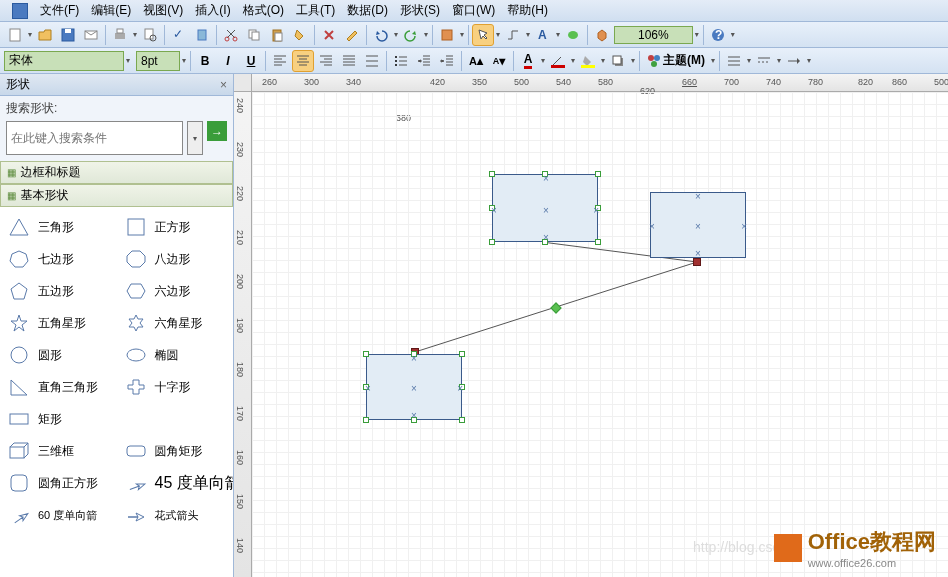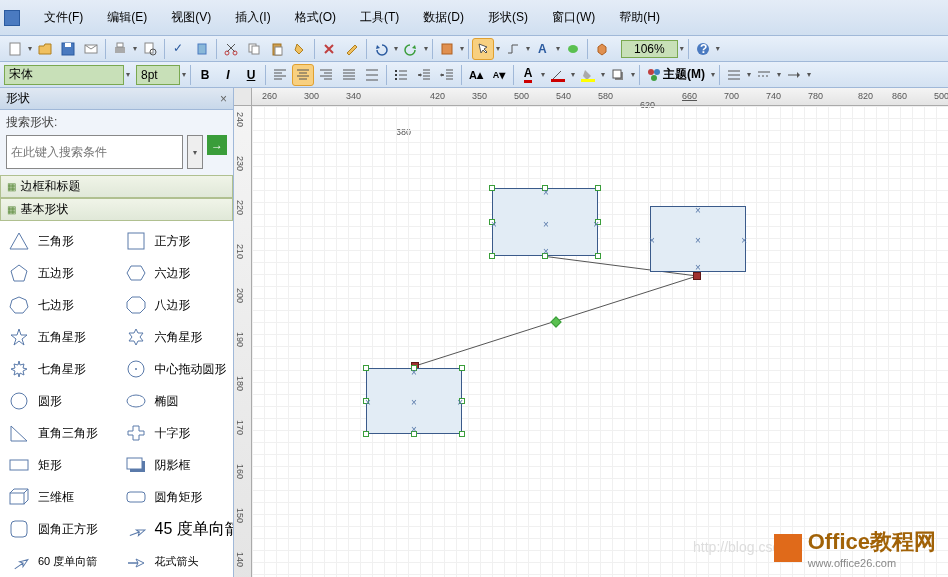--- a/index.html
+++ b/index.html
@@ -1,25 +1,25 @@
 <!DOCTYPE html>
 <html><head>
 <meta charset="utf-8">
 <style>
 * { margin:0; padding:0; box-sizing:border-box; font-family:"SimSun","宋体",sans-serif; font-size:12px; }
 body { width:948px; height:577px; background:#fff; overflow:hidden; position:relative; }
-.menubar { height:36px; background:linear-gradient(#e4ecf7,#d0dff0); display:flex; align-items:center; padding:0 4px; border-bottom:1px solid #a0b8d8;gap:12px; }
+.menubar { height:22px; background:linear-gradient(#e4ecf7,#d0dff0); display:flex; align-items:center; padding:0 12px; border-bottom:1px solid #a0b8d8; }
 .menubar .appicon { width:16px; height:16px; background:#4a7ac0; border:1px solid #2a5a9f; margin-right:6px; display:inline-block; }
 .menubar span { padding:3px 6px; cursor:default; }
 .toolbar { height:26px; background:linear-gradient(#e8f0fa,#d4e2f2); display:flex; align-items:center; padding:0 4px; border-bottom:1px solid #a0b8d8; gap:1px; }
 .tbtn { width:22px; height:22px; display:flex; align-items:center; justify-content:center; border:1px solid transparent; border-radius:3px; }
 .tbtn svg { width:16px; height:16px; }
 .sep { width:1px; height:20px; background:#a0b8d8; margin:0 2px; }
 .dd { width:6px; color:#555; font-size:8px; text-align:center; }
-.zoom { background:#c8e0b8; border:1px solid #7aa850; padding:1px 12px; min-width:48px; text-align:right;margin-left:7px; }
+.zoom { background:#c8e0b8; border:1px solid #7aa850; padding:1px 23px; min-width:48px; text-align:right; }
 .fmtbar { height:26px; background:linear-gradient(#e8f0fa,#d4e2f2); display:flex; align-items:center; padding:0 4px; border-bottom:1px solid #a0b8d8; gap:1px; }
 .fontbox { background:#c8e0b8; border:1px solid #7aa850; padding:2px 4px; min-width:120px; height:20px; display:flex; align-items:center; }
 .sizebox { background:#c8e0b8; border:1px solid #7aa850; padding:2px 4px; min-width:44px; height:20px; display:flex; align-items:center; margin-left:4px; }
 .fbtn { width:22px; height:22px; display:flex; align-items:center; justify-content:center; font-weight:bold; }
 .fbtn.on { background:#f8d080; border:1px solid #e0a030; border-radius:3px; }
 .main { display:flex; height:calc(100% - 74px); }
 .sidepanel { width:234px; background:#f0f4fa; border-right:1px solid #a0b8d8; display:flex; flex-direction:column; }
 .sphdr { height:22px; background:linear-gradient(#e0e8f2,#c8d8ea); border-bottom:1px solid #a0b8d8; display:flex; align-items:center; padding:0 6px; justify-content:space-between; }
 .sphdr .cx { color:#666; cursor:default; }
 .searchlbl { padding:4px 6px; color:#444; }
@@ -383,94 +383,75 @@
                 <rect x="3" y="2" width="16" height="16" fill="none" stroke="#5a7aaa"></rect>
               </svg>
             </div>
             <span class="slabel">正方形</span>
           </div>
         </div>
       <div class="srow">
           <div class="scell">
             <div class="sicon">
               <svg viewBox="0 0 22 20">
+                <path d="M11 2l7 3 2 7-5 6H7l-5-6 2-7z" fill="none" stroke="#5a7aaa"></path>
+              </svg>
+            </div>
+            <span class="slabel">七边形</span>
+          </div>
+          <div class="scell">
+            <div class="sicon">
+              <svg viewBox="0 0 22 20">
+                <path d="M7 2h8l5 5v6l-5 5H7l-5-5V7z" fill="none" stroke="#5a7aaa"></path>
+              </svg>
+            </div>
+            <span class="slabel">八边形</span>
+          </div>
+        </div>
+      <div class="srow">
+          <div class="scell">
+            <div class="sicon">
+              <svg viewBox="0 0 22 20">
                 <path d="M11 2l8 6-3 10H6L3 8z" fill="none" stroke="#5a7aaa"></path>
               </svg>
             </div>
             <span class="slabel">五边形</span>
           </div>
           <div class="scell">
             <div class="sicon">
               <svg viewBox="0 0 22 20">
                 <path d="M6 3h10l4 7-4 7H6l-4-7z" fill="none" stroke="#5a7aaa"></path>
               </svg>
             </div>
             <span class="slabel">六边形</span>
           </div>
         </div>
       <div class="srow">
           <div class="scell">
             <div class="sicon">
               <svg viewBox="0 0 22 20">
-                <path d="M11 2l7 3 2 7-5 6H7l-5-6 2-7z" fill="none" stroke="#5a7aaa"></path>
-              </svg>
-            </div>
-            <span class="slabel">七边形</span>
-          </div>
-          <div class="scell">
-            <div class="sicon">
-              <svg viewBox="0 0 22 20">
-                <path d="M7 2h8l5 5v6l-5 5H7l-5-5V7z" fill="none" stroke="#5a7aaa"></path>
-              </svg>
-            </div>
-            <span class="slabel">八边形</span>
-          </div>
-        </div>
-      <div class="srow">
-          <div class="scell">
-            <div class="sicon">
-              <svg viewBox="0 0 22 20">
                 <path d="M11 2l2 6h6l-5 4 2 6-5-4-5 4 2-6-5-4h6z" fill="none" stroke="#5a7aaa"></path>
               </svg>
             </div>
             <span class="slabel">五角星形</span>
           </div>
           <div class="scell">
             <div class="sicon">
               <svg viewBox="0 0 22 20">
                 <path d="M11 2l2 4h5l-3 4 3 4h-5l-2 4-2-4H4l3-4-3-4h5z" fill="none" stroke="#5a7aaa"></path>
               </svg>
             </div>
             <span class="slabel">六角星形</span>
           </div>
         </div>
       <div class="srow">
           <div class="scell">
             <div class="sicon">
               <svg viewBox="0 0 22 20">
-                <path d="M11 2l1 4 4-1-1 4 4 1-4 2 1 4-4-2-1 4-1-4-4 2 1-4-4-2 4-1-1-4 4 1z" fill="none" stroke="#5a7aaa"></path>
-              </svg>
-            </div>
-            <span class="slabel">七角星形</span>
-          </div>
-          <div class="scell">
-            <div class="sicon">
-              <svg viewBox="0 0 22 20">
                 <circle cx="11" cy="10" r="8" fill="none" stroke="#5a7aaa"></circle>
-                <circle cx="11" cy="10" r="1" fill="#5a7aaa"></circle>
-              </svg>
-            </div>
-            <span class="slabel">中心拖动圆形</span>
-          </div>
-        </div>
-      <div class="srow">
-          <div class="scell">
-            <div class="sicon">
-              <svg viewBox="0 0 22 20">
-                <circle cx="11" cy="10" r="8" fill="none" stroke="#5a7aaa"></circle>
               </svg>
             </div>
             <span class="slabel">圆形</span>
           </div>
           <div class="scell">
             <div class="sicon">
               <svg viewBox="0 0 22 20">
                 <ellipse cx="11" cy="10" rx="9" ry="6" fill="none" stroke="#5a7aaa"></ellipse>
               </svg>
             </div>
@@ -496,29 +477,20 @@
           </div>
         </div>
       <div class="srow">
           <div class="scell">
             <div class="sicon">
               <svg viewBox="0 0 22 20">
                 <rect x="2" y="5" width="18" height="10" fill="none" stroke="#5a7aaa"></rect>
               </svg>
             </div>
             <span class="slabel">矩形</span>
-          </div>
-          <div class="scell">
-            <div class="sicon">
-              <svg viewBox="0 0 22 20">
-                <rect x="5" y="6" width="15" height="11" fill="#5a7aaa"></rect>
-                <rect x="2" y="3" width="15" height="11" fill="#fff" stroke="#5a7aaa"></rect>
-              </svg>
-            </div>
-            <span class="slabel">阴影框</span>
           </div>
         </div>
       <div class="srow">
           <div class="scell">
             <div class="sicon">
               <svg viewBox="0 0 22 20">
                 <rect x="2" y="6" width="14" height="11" fill="none" stroke="#5a7aaa"></rect>
                 <path d="M2 6l4-4h14v11l-4 4M16 6l4-4" fill="none" stroke="#5a7aaa"></path>
               </svg>
             </div>

